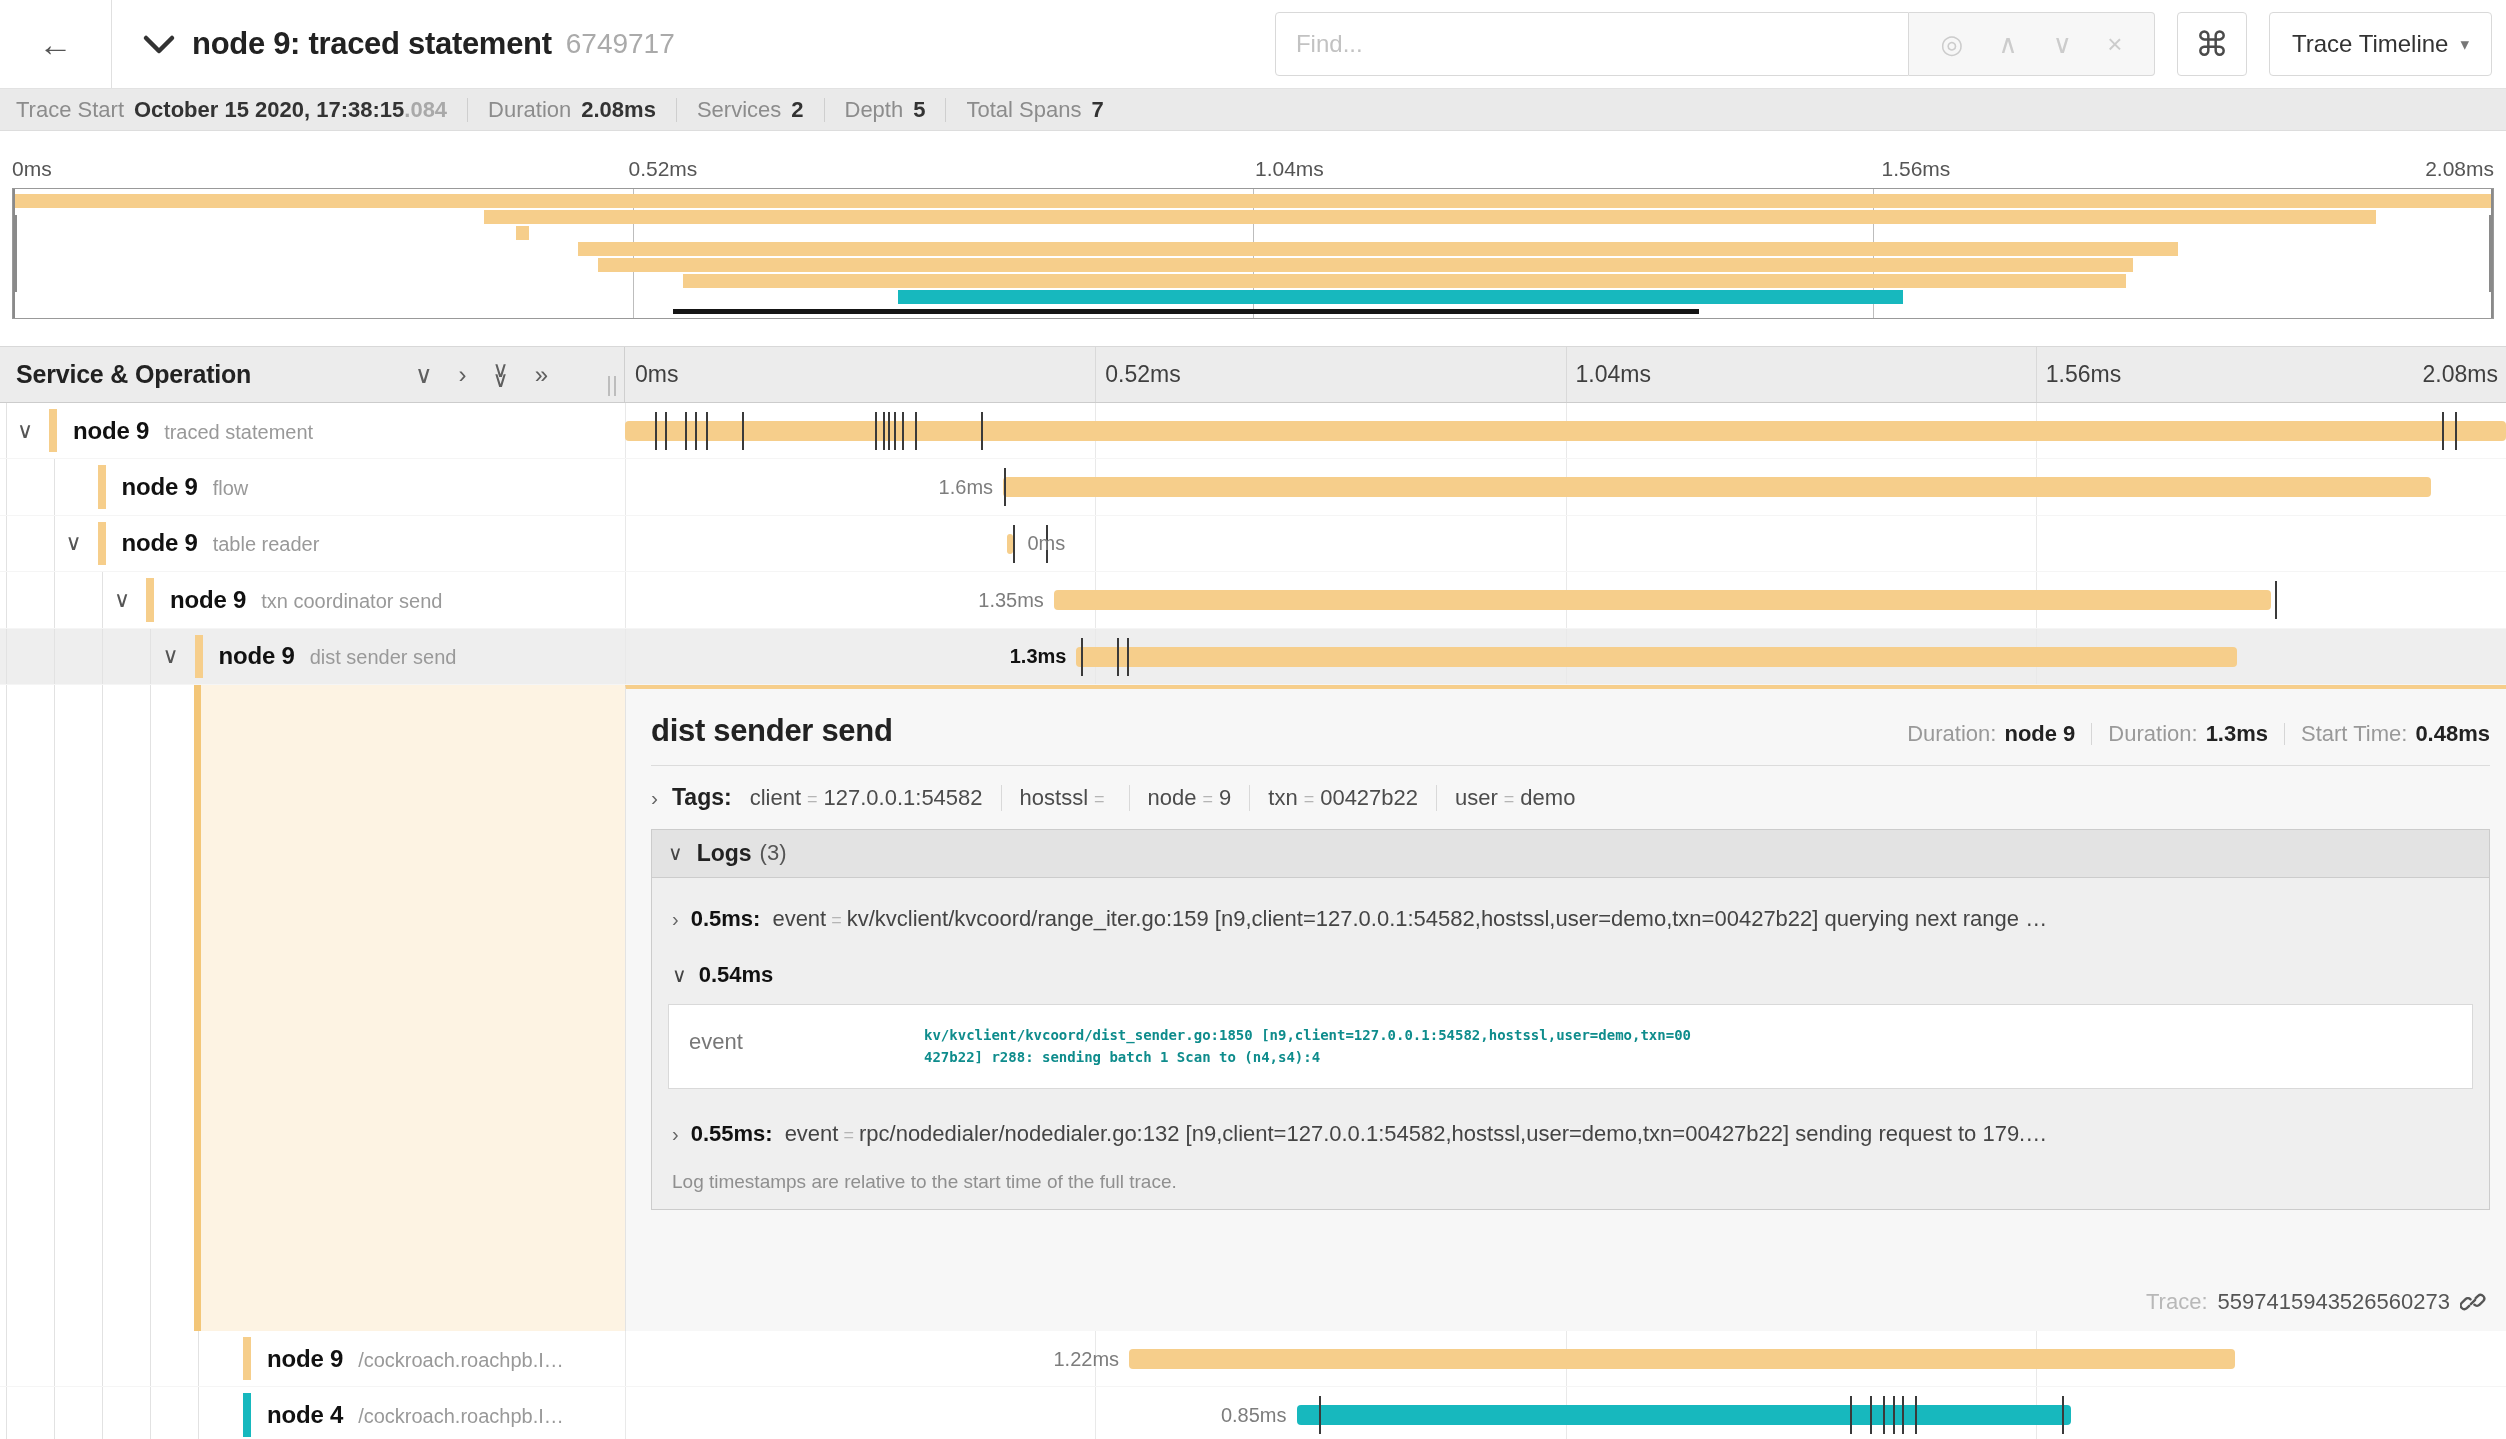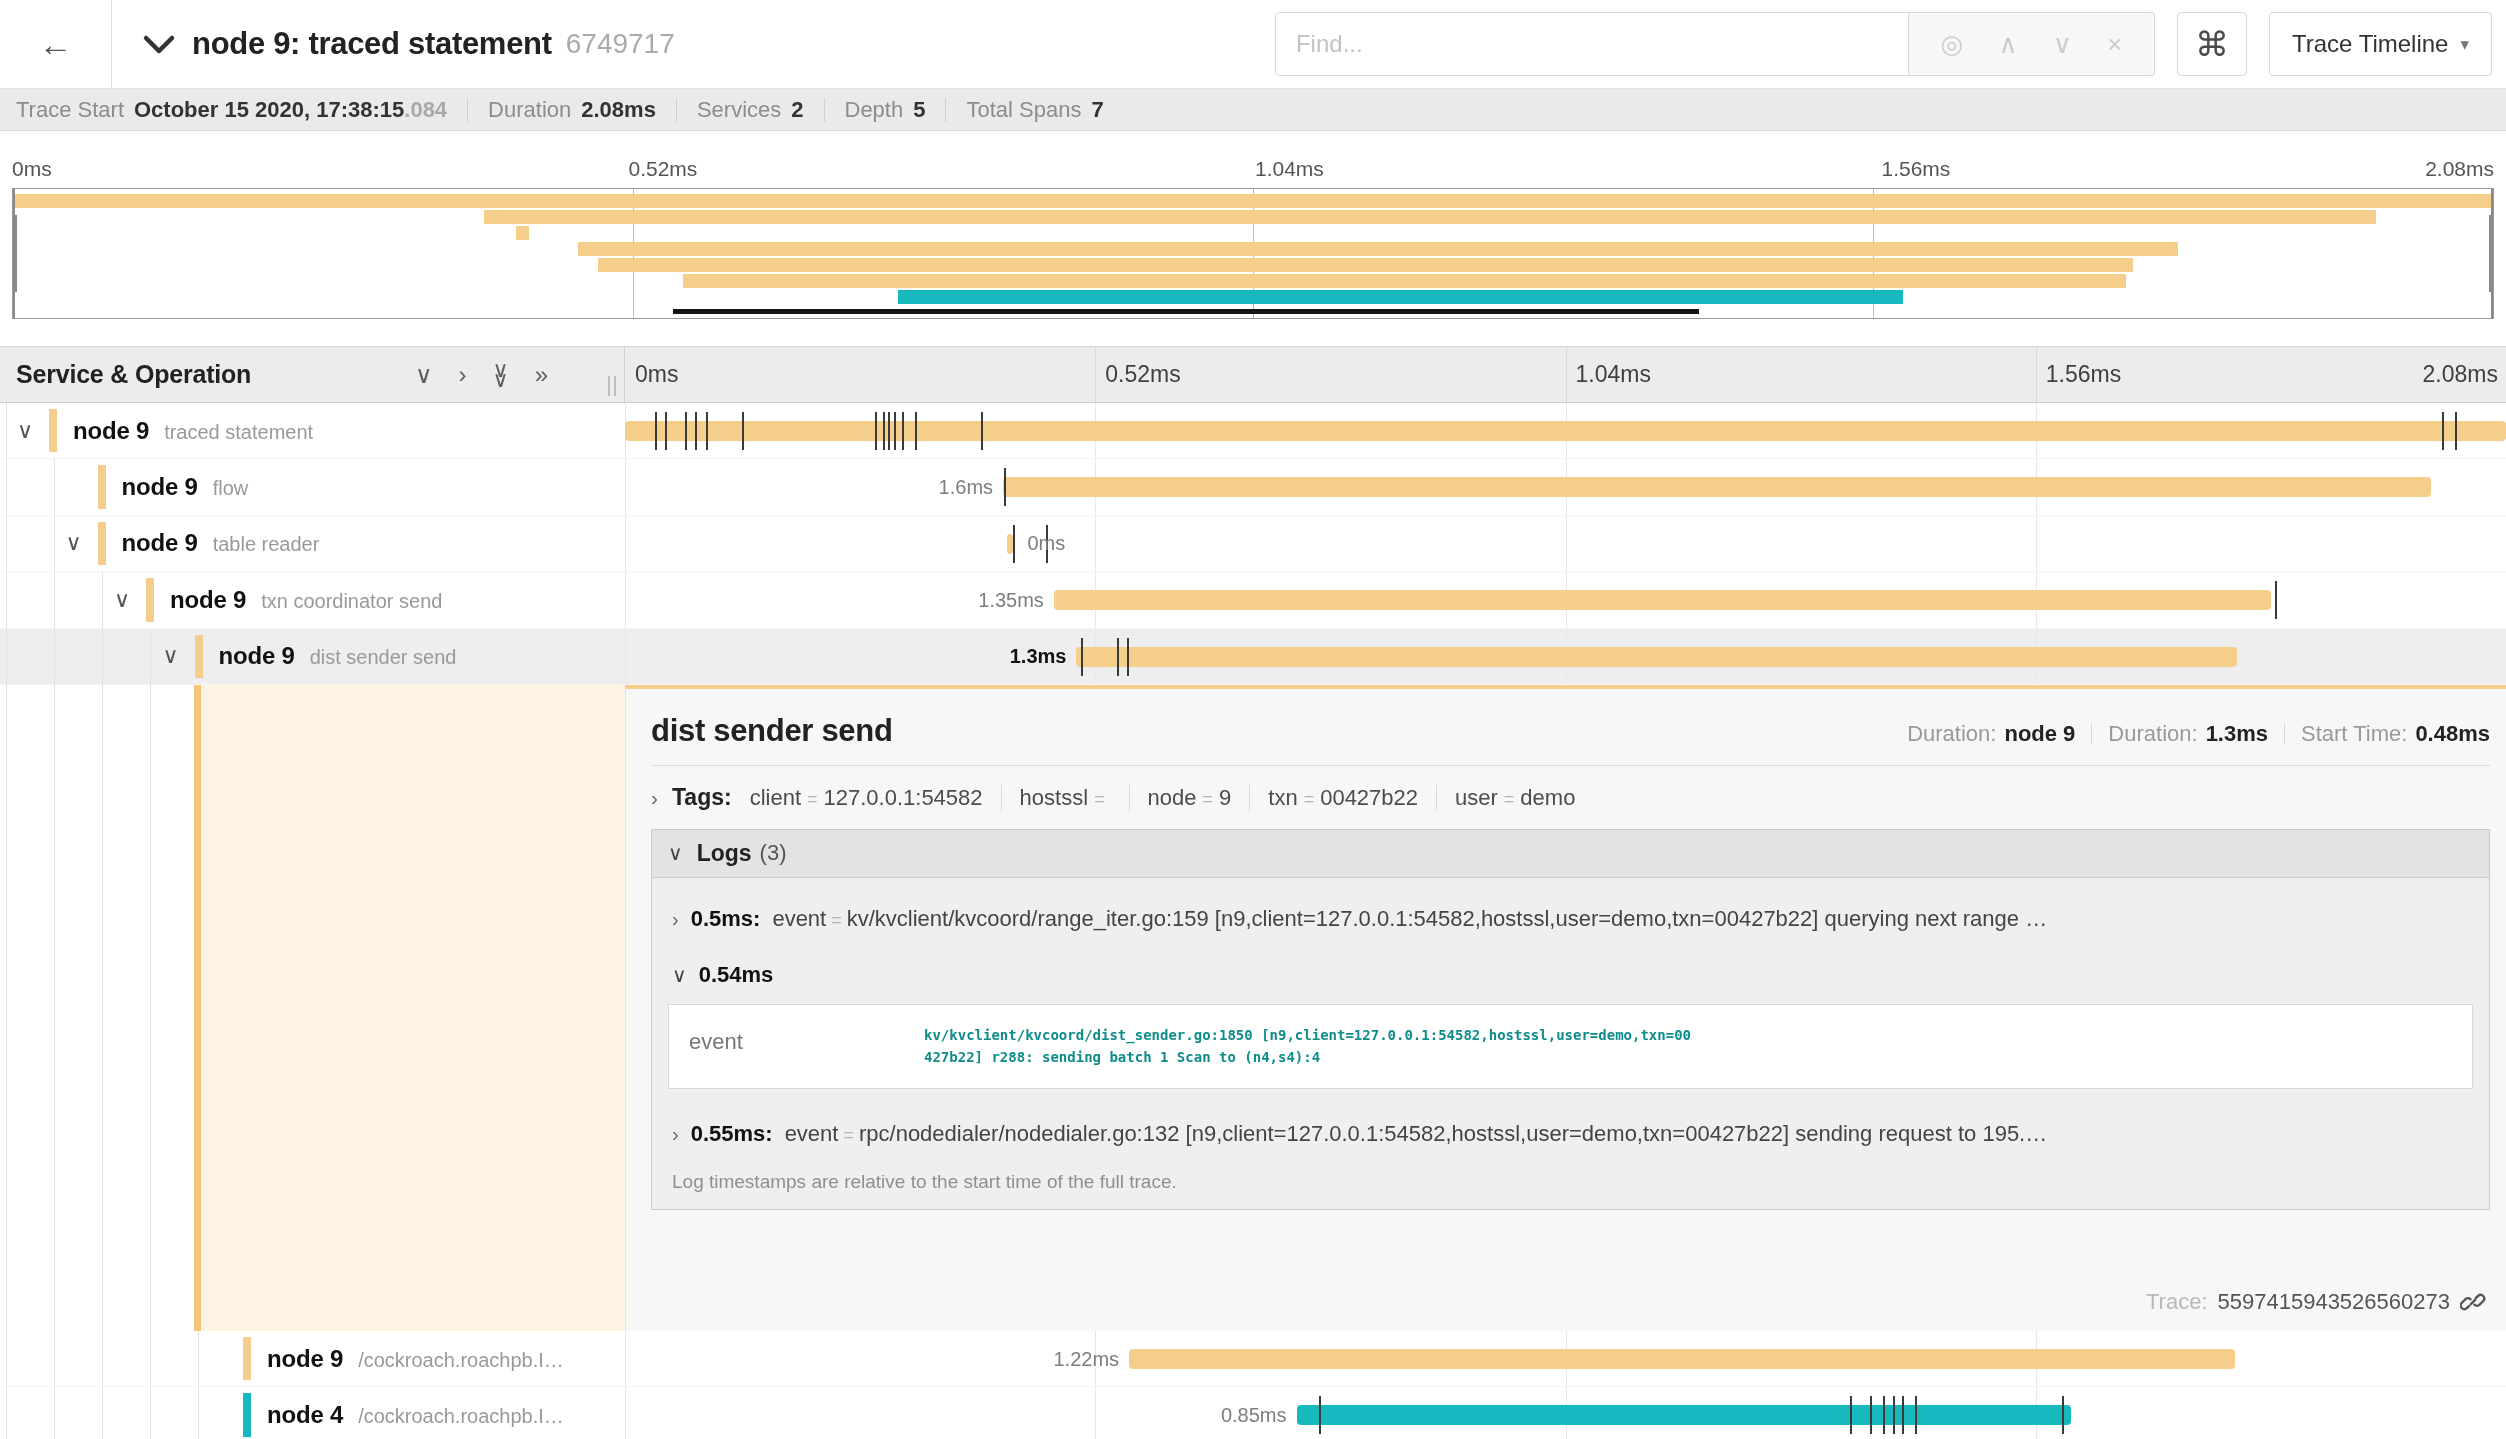--- a/index.html
+++ b/index.html
@@ -389,21 +389,21 @@
           <b>Logs</b>
           <span class="cnt">(3)</span>
         </div>
         <div class="logs-body" id="logsBody">
             <div class="log-line"><span class="chev">›</span><b>0.5ms:</b><span class="lk">event</span><span class="leq">=</span><span class="lv">kv/kvclient/kvcoord/range_iter.go:159 [n9,client=127.0.0.1:54582,hostssl,user=demo,txn=00427b22] querying next range …</span></div>
             <div class="log-exp-head"><span class="chev">∨</span><b>0.54ms</b></div>
             <div class="event-table">
               <div class="ekey">event</div>
               <div class="eval"><span>kv/kvclient/kvcoord/dist_sender.go:1850 [n9,client=127.0.0.1:54582,hostssl,user=demo,txn=00</span><br><span>427b22] r288: sending batch 1 Scan to (n4,s4):4</span></div>
             </div>
-            <div class="log-line"><span class="chev">›</span><b>0.55ms:</b><span class="lk">event</span><span class="leq">=</span><span class="lv">rpc/nodedialer/nodedialer.go:132 [n9,client=127.0.0.1:54582,hostssl,user=demo,txn=00427b22] sending request to 195.…</span></div>
+            <div class="log-line"><span class="chev">›</span><b>0.55ms:</b><span class="lk">event</span><span class="leq">=</span><span class="lv">rpc/nodedialer/nodedialer.go:132 [n9,client=127.0.0.1:54582,hostssl,user=demo,txn=00427b22] sending request to 179.…</span></div>
             <div class="logs-foot">Log timestamps are relative to the start time of the full trace.</div>
           </div>
       </div>
       <div class="spanid">
         <span class="sl">Trace:</span>
         <span class="sv">5597415943526560273</span>
         <span class="link-icon">
           <svg width="26" height="26" viewBox="0 0 24 24" fill="none" stroke="#555" stroke-width="2.2" stroke-linecap="round">
             <path d="M10 14 L14 10"></path>
             <path d="M8.5 15.5 l-2.2 2.2 a3.4 3.4 0 0 1 -4.8 -4.8 l3.4 -3.4 a3.4 3.4 0 0 1 4.8 0"></path>

